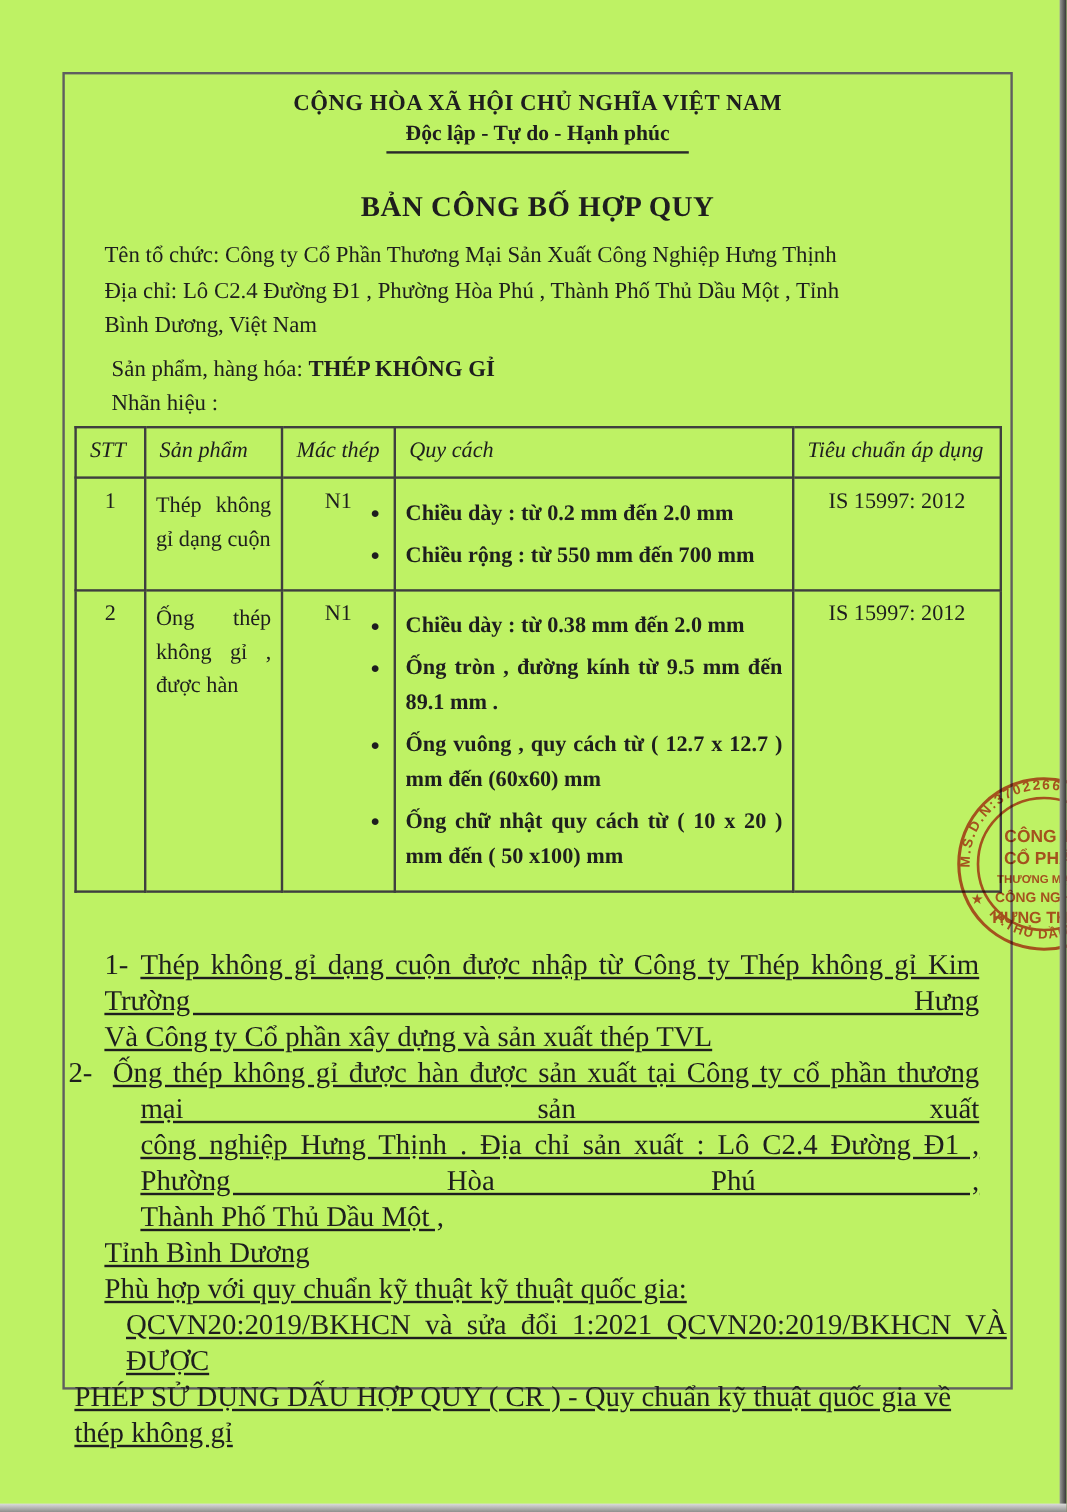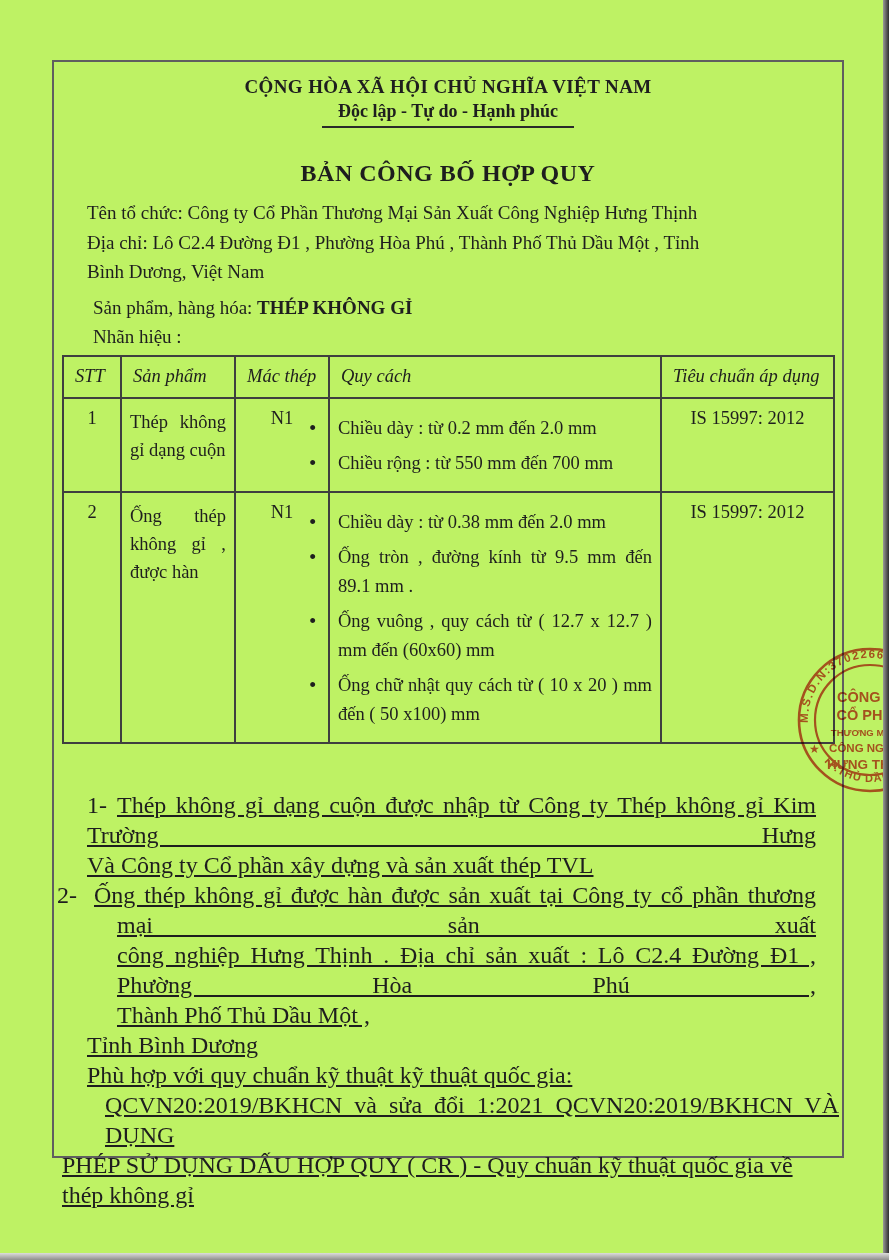--- a/index.html
+++ b/index.html
@@ -89,20 +89,21 @@
   td.cell-grade { padding-top: 11px; }
   td.cell-standard { padding: 11px 6px 9px 11px; text-align: center; }
   tr.row1 { height: 93px; }
   tr.row2 { height: 235px; }
   td.cell-specs { padding: 8px 8px 6px 64px; }
   .spec-item {
     position: relative;
     text-align: justify;
     line-height: 29px;
     margin: 6px 0 4px 0;
+    font-weight: bold;
   }
   .spec-item::before {
     content: "•";
     position: absolute;
     left: -29px;
     top: 0;
     font-size: 21px;
   }
   
   .notes {
@@ -227,21 +228,21 @@
           <span class="marker">2-</span><span>Ống thép không gỉ được hàn được sản xuất tại Công ty cổ phần thương mại sản xuất</span>
         </div>
         <div class="note-line fill">công nghiệp Hưng Thịnh . Địa chỉ sản xuất : Lô C2.4 Đường Đ1 , Phường Hòa Phú ,</div>
         <div class="note-line">Thành Phố Thủ Dầu Một ,</div>
       </div>
 
       <div>Tỉnh Bình Dương</div>
       <div>Phù hợp với quy chuẩn kỹ thuật kỹ thuật quốc gia:</div>
 
       <div class="conformity">
-        <div class="line1">QCVN20:2019/BKHCN và sửa đổi 1:2021 QCVN20:2019/BKHCN VÀ DỤNG</div>
+        <div class="line1">QCVN20:2019/BKHCN và sửa đổi 1:2021 QCVN20:2019/BKHCN VÀ ĐƯỢC</div>
         <div class="line2">PHÉP SỬ DỤNG DẤU HỢP QUY ( CR ) -  Quy chuẩn kỹ thuật quốc gia về thép không gỉ</div>
       </div>
     </div>
   </div>
 
   <div class="stamp">
     <svg width="150" height="150" viewBox="0 0 150 150">
       <circle cx="75" cy="75" r="71" fill="none" stroke="currentColor" stroke-width="2.6"></circle>
       <circle cx="75" cy="75" r="55" fill="none" stroke="currentColor" stroke-width="2.2"></circle>
       <defs>

